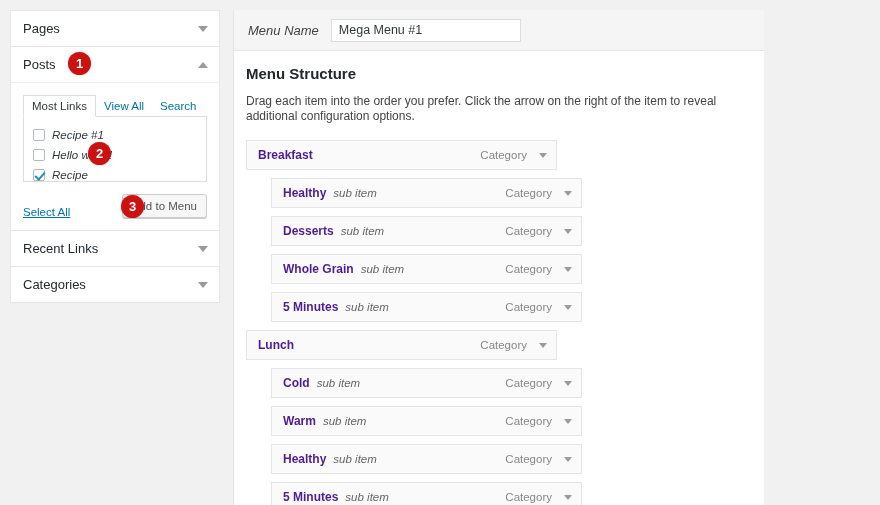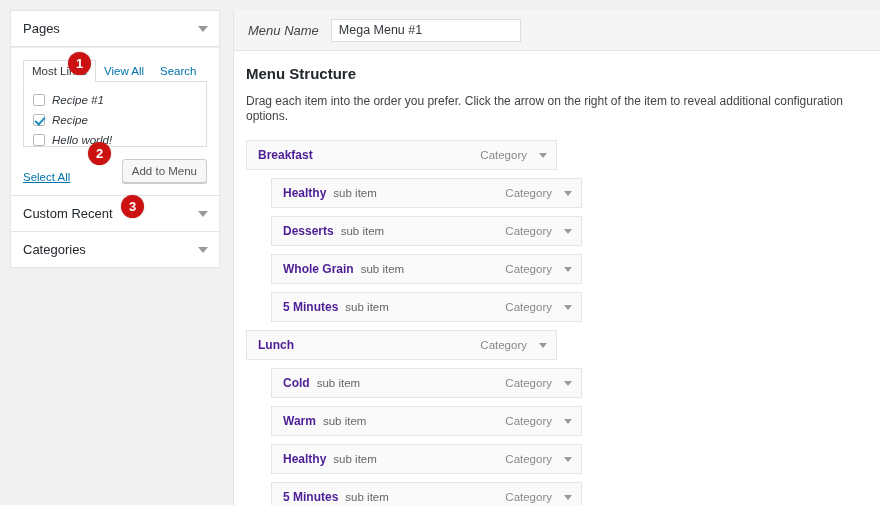--- a/index.html
+++ b/index.html
@@ -5,21 +5,21 @@
   * { box-sizing: border-box; }
   html, body {
     margin: 0; padding: 0;
     width: 880px; height: 505px;
     background: #f1f1f1;
     font-family: "Liberation Sans", sans-serif;
     overflow: hidden;
   }
   .screen {
     position: relative;
-    width: 880px; height: 505px;
+    width: 764px; height: 505px;
     background: #f1f1f1;
     padding-left: 16px;
   }
 
   
   .left-col {
     position: absolute;
     left: 10px; top: 10px;
     width: 210px;
     background: #f1f1f1;
@@ -227,20 +227,21 @@
   }
   .menu-item.level0 { width: 311px; margin-left: 0; }
   .menu-item.level1 { width: 311px; margin-left: 25px; }
   .mi-title {
     font-size: 12px;
     font-weight: bold;
     color: #4c1d95;
   }
   .mi-sub {
     font-size: 11.5px;
+    font-style: italic;
     color: #666666;
     margin-left: 7px;
   }
   .mi-right {
     margin-left: auto;
     display: flex;
     align-items: center;
   }
   .mi-type {
     font-size: 11.5px;
@@ -263,54 +264,58 @@
   <div class="left-col">
 
     <div class="accordion-panel">
       <div class="acc-head">
         <span class="acc-title">Pages</span>
         <span class="acc-caret down"></span>
       </div>
     </div>
 
     <div class="accordion-panel">
+      <div class="acc-head">
+        <span class="acc-title">Posts</span>
+        <span class="acc-caret up"></span>
+      </div>
       <div class="acc-body">
 
         <div class="tabs">
           <div class="tab active">Most Links</div>
           <div class="tab">View All</div>
           <div class="tab">Search</div>
         </div>
 
         <div class="list-box">
           <div class="chk-row">
             <span class="chk"></span>
             <span class="chk-label">Recipe #1</span>
           </div>
           <div class="chk-row">
+            <span class="chk"></span>
+            <span class="chk-label">Hello world!</span>
+          </div>
+          <div class="chk-row">
             <span class="chk checked"></span>
             <span class="chk-label">Recipe</span>
           </div>
-          <div class="chk-row">
-            <span class="chk"></span>
-            <span class="chk-label">Hello world!</span>
-          </div>
         </div>
 
         <div class="acc-footer">
           <span class="select-all">Select All</span>
           <button class="btn-add">Add to Menu</button>
         </div>
 
       </div>
     </div>
 
     <div class="accordion-panel">
       <div class="acc-head">
-        <span class="acc-title">Custom Recent</span>
+        <span class="acc-title">Recent Links</span>
         <span class="acc-caret down"></span>
       </div>
     </div>
 
     <div class="accordion-panel last">
       <div class="acc-head">
         <span class="acc-title">Categories</span>
         <span class="acc-caret down"></span>
       </div>
     </div>

